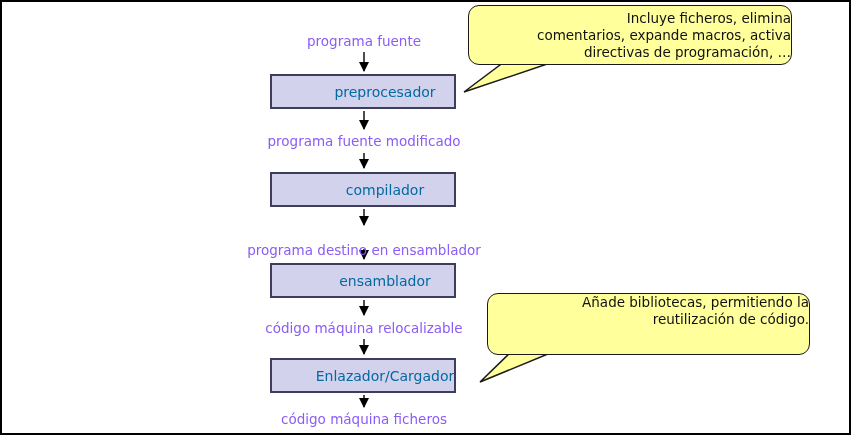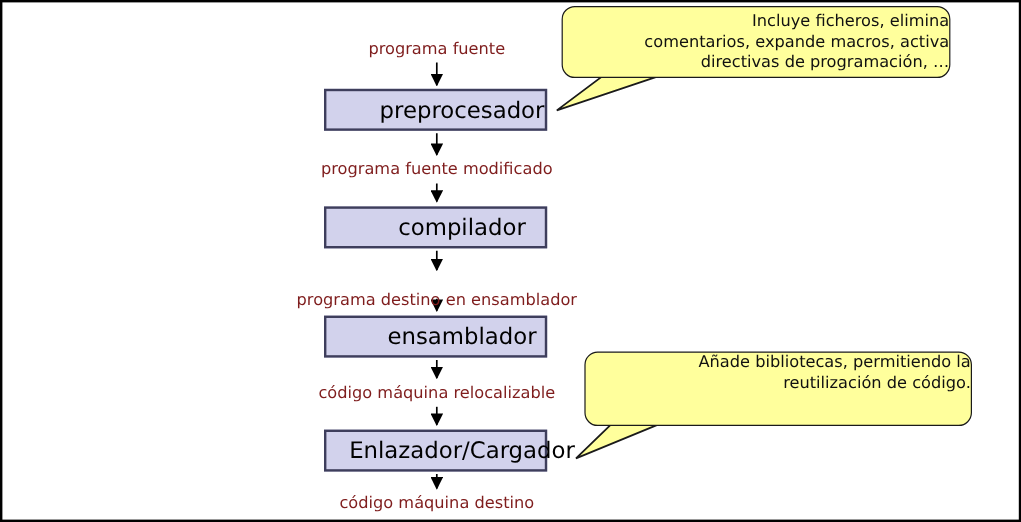--- a/index.html
+++ b/index.html
@@ -18,37 +18,37 @@
     left: 0; top: 0;
     width: 851px; height: 435px;
     z-index: 1;
   }
   .flow-label {
     position: absolute;
     left: 142px;
     width: 440px;
     text-align: center;
     font-size: 13.5px;
-    color: #7f1d1d;
+    color: #8b5cf6;
     z-index: 2;
     white-space: nowrap;
   }
   .stage-box {
     position: absolute;
     left: 268px;
     width: 186px;
     height: 35px;
     box-sizing: border-box;
     background: #d2d2ec;
     border: 2px solid #3e3e5c;
     display: flex;
     align-items: center;
     justify-content: center;
-    font-size: 19px;
-    color: #000000;
+    font-size: 14px;
+    color: #0369a1;
     z-index: 2;
     padding-left: 44px;
   }
   .callout {
     position: absolute;
     box-sizing: border-box;
     background: #ffff9c;
     border: 1.6px solid #1a1a1a;
     border-radius: 11px;
     z-index: 2;
@@ -83,21 +83,21 @@
     <line x1="362" y1="247" x2="362" y2="257" stroke="#000" stroke-width="1.4" marker-end="url(#ah)"></line>
     <line x1="362" y1="298" x2="362" y2="313" stroke="#000" stroke-width="1.4" marker-end="url(#ah)"></line>
     <line x1="362" y1="337" x2="362" y2="352" stroke="#000" stroke-width="1.4" marker-end="url(#ah)"></line>
     <line x1="362" y1="393" x2="362" y2="405" stroke="#000" stroke-width="1.4" marker-end="url(#ah)"></line>
   </svg>
 
   <div class="flow-label" style="top:31px">programa fuente</div>
   <div class="flow-label" style="top:131px">programa fuente modificado</div>
   <div class="flow-label" style="top:240px">programa destino en ensamblador</div>
   <div class="flow-label" style="top:318px">código máquina relocalizable</div>
-  <div class="flow-label" style="top:409px">código máquina destino</div>
+  <div class="flow-label" style="top:409px">código máquina ficheros</div>
 
   <div class="stage-box" style="top:72px">preprocesador</div>
   <div class="stage-box" style="top:261px">ensamblador</div>
   <div class="stage-box" style="top:170px">compilador</div>
   <div class="stage-box" style="top:356px">Enlazador/Cargador</div>
 
   <div class="callout" id="callout-preprocessor">
     <div class="line">Incluye ficheros, elimina</div>
     <div class="line">comentarios, expande macros, activa</div>
     <div class="line">directivas de programación, …</div>

